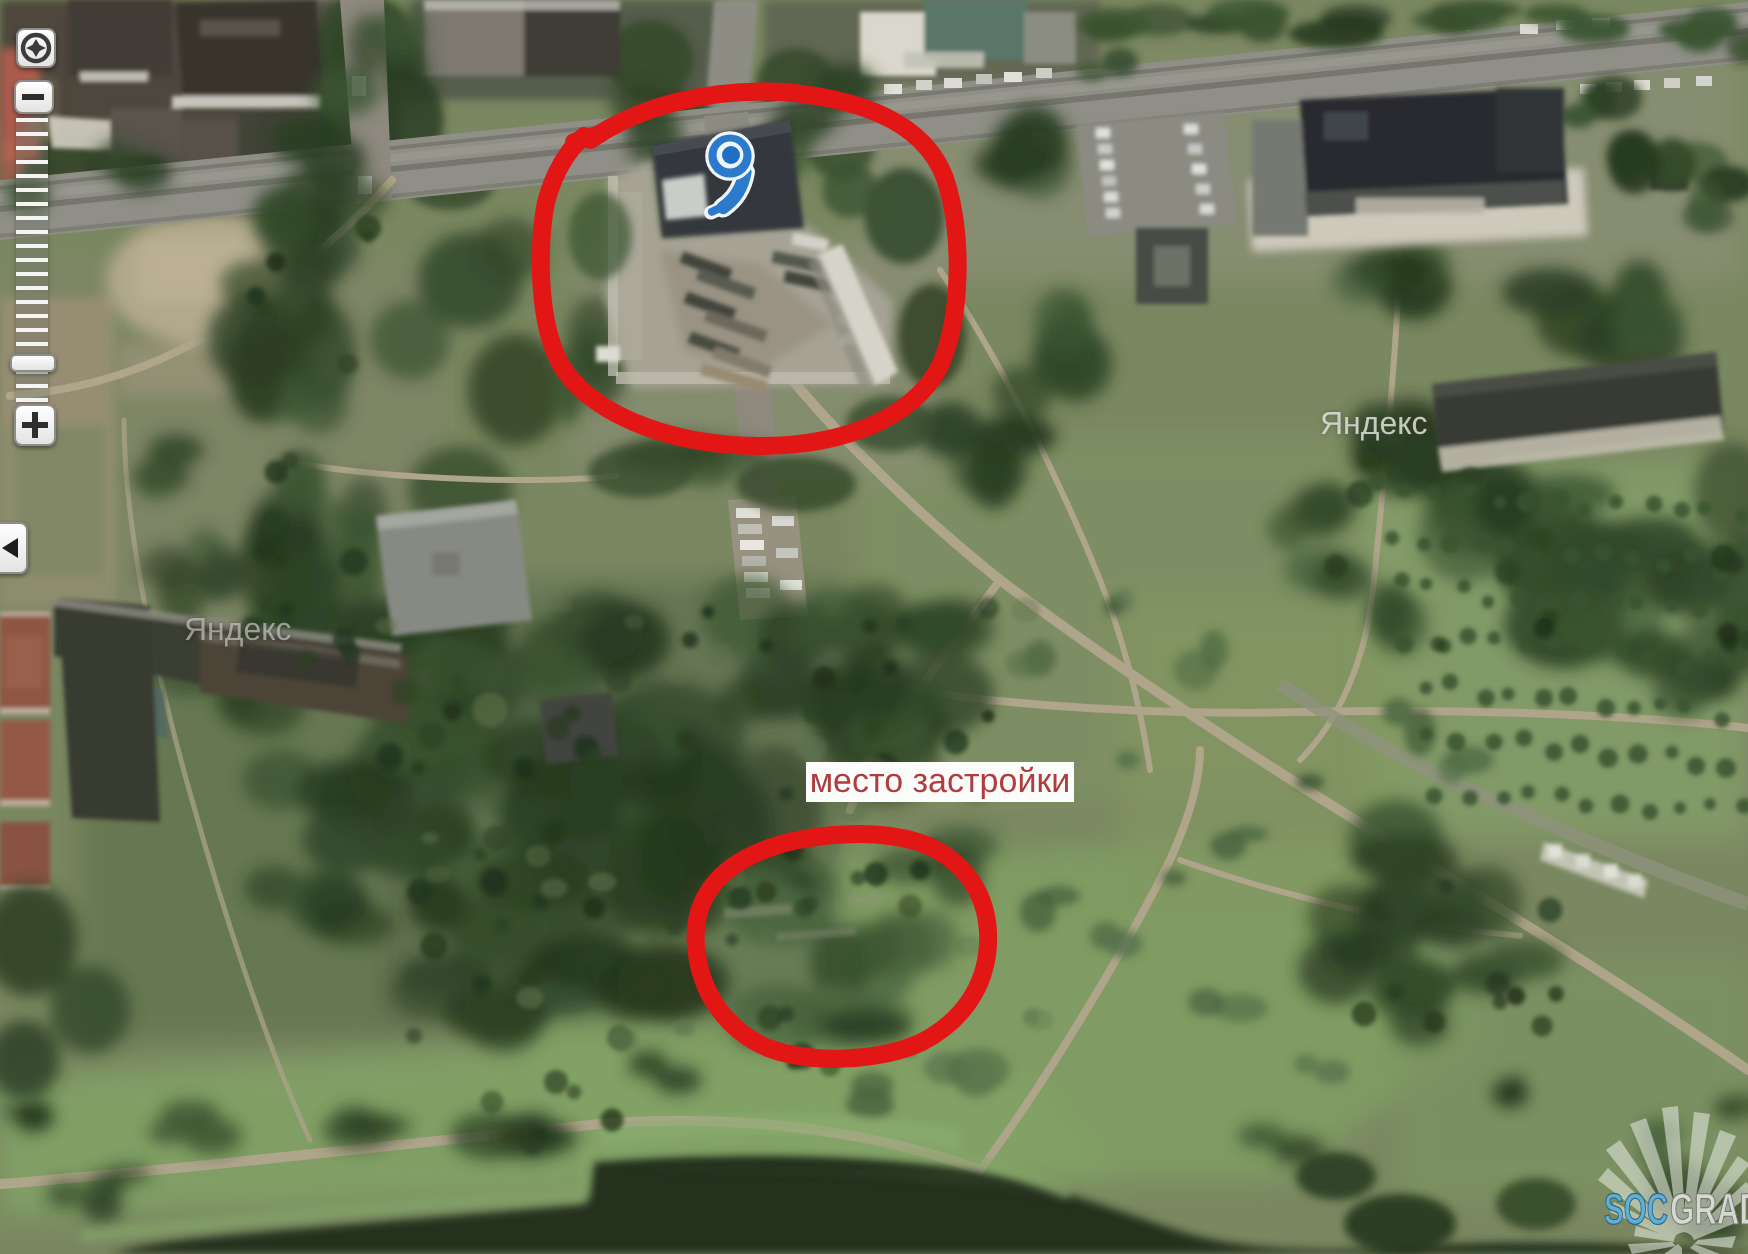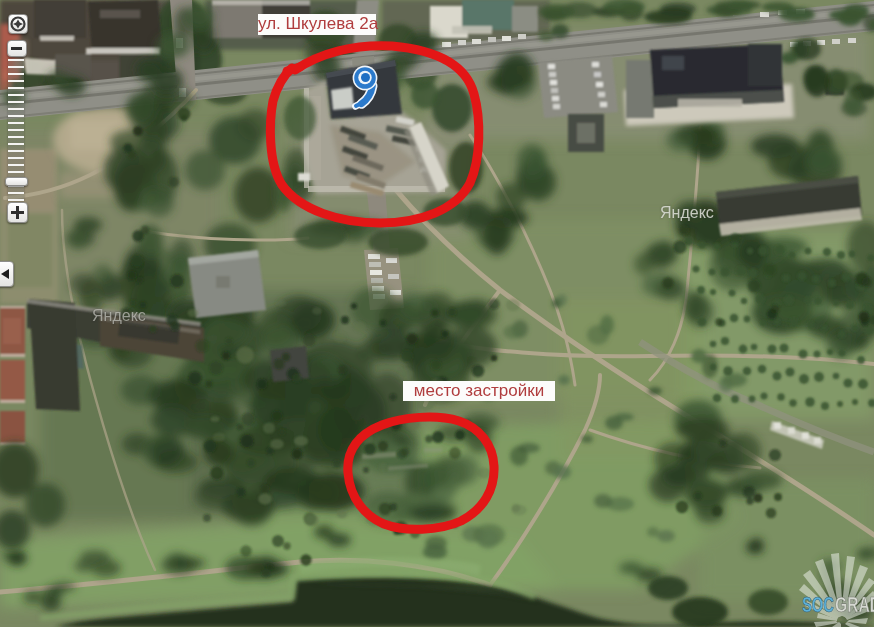--- a/index.html
+++ b/index.html
@@ -997,23 +997,22 @@
 <ellipse cx="700" cy="612" rx="28" ry="15" fill="#1f3318" opacity=".85"></ellipse>
 <ellipse cx="768" cy="602" rx="20" ry="13" fill="#2c4223" opacity=".8"></ellipse>
 </g>
 
 <g font-family="Liberation Sans, sans-serif" font-weight="bold" font-size="22px">
 <text x="802" y="612" fill="#5cb1d8" stroke="#35607a" stroke-width="0.6" textLength="32" lengthAdjust="spacingAndGlyphs">SOC</text>
 <text x="835" y="612" fill="#d6d9d2" stroke="#74786f" stroke-width="0.6" textLength="46" lengthAdjust="spacingAndGlyphs">GRAD</text>
 </g>
 </svg>
 
-<div class="lbl" style="left:258px;top:14px;width:118px;height:21px;">ул. Шкулева 2а</div>
-
-<div class="lbl" style="left:403px;top:381px;width:152px;height:20px;">место застройки</div>
+
+<div class="lbl" style="left:403px;top:381px;width:134px;height:20px;">место застройки</div>
 
 <div class="wm" style="left:92px;top:307px;color:rgba(200,200,192,.7);text-shadow:0 0 2px rgba(40,42,36,.6);">Яндекс</div>
 
 <div class="wm" style="left:660px;top:204px;color:rgba(225,227,219,.85);text-shadow:0 0 2px rgba(60,64,56,.5);">Яндекс</div>
 
 <div class="mapbtn" style="left:8px;top:14px;width:18px;height:18px;">
 <svg width="18" height="18">
         <circle cx="9" cy="9" r="6.5" fill="none" stroke="#3c3c3c" stroke-width="2.2"></circle>
         <path d="M9,4.5 L10.8,7.5 L14,9 L10.8,10.5 L9,13.5 L7.2,10.5 L4,9 L7.2,7.5 Z" fill="#3c3c3c"></path>
       </svg>

